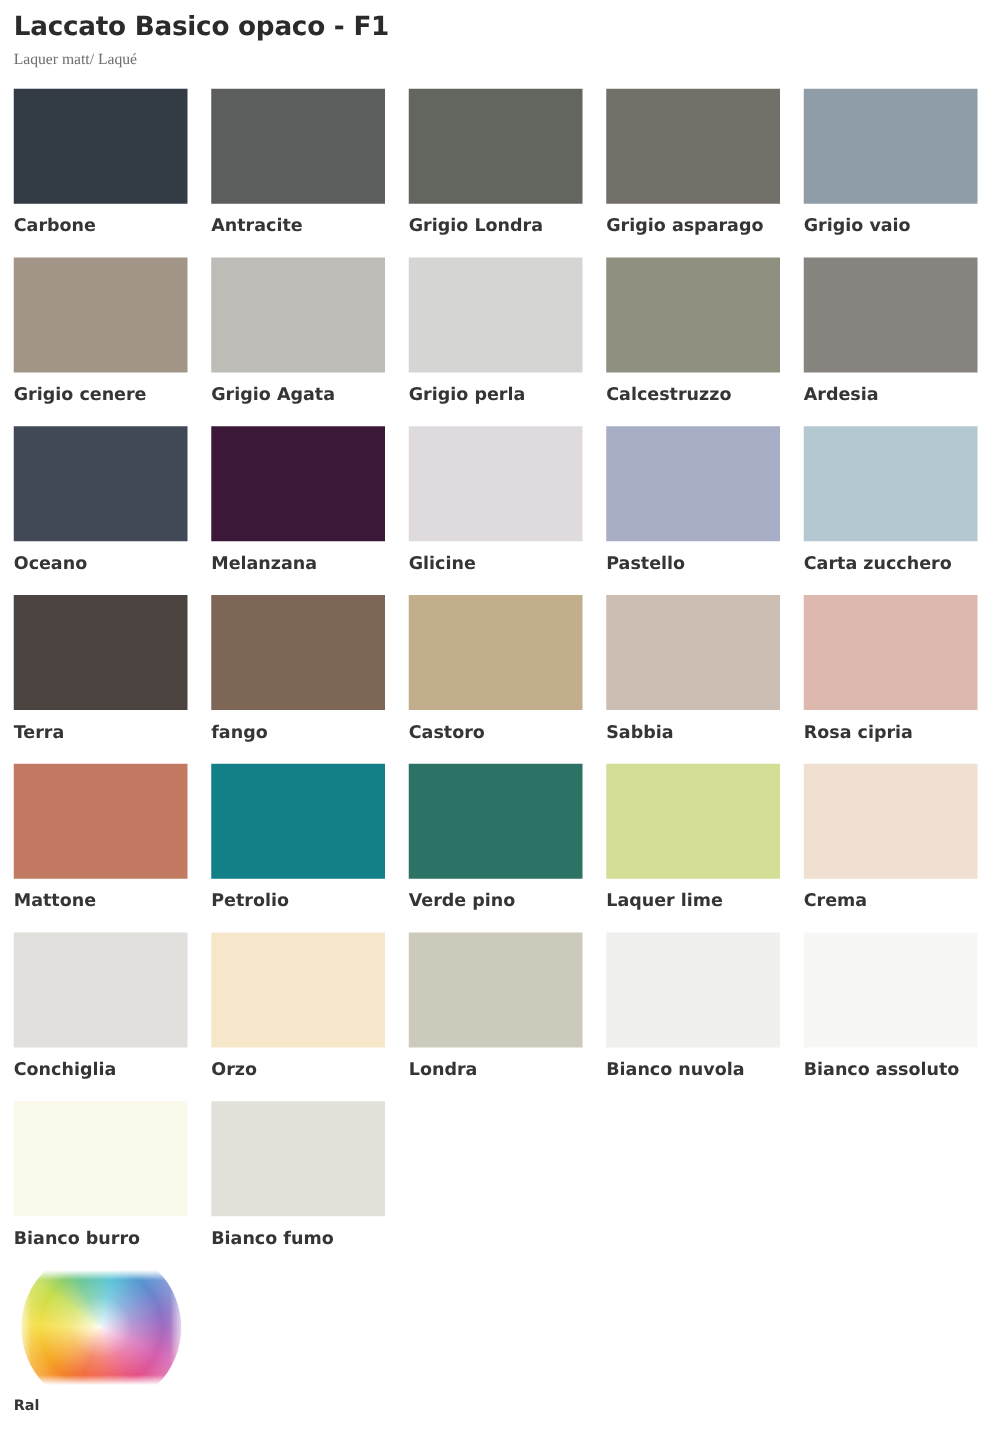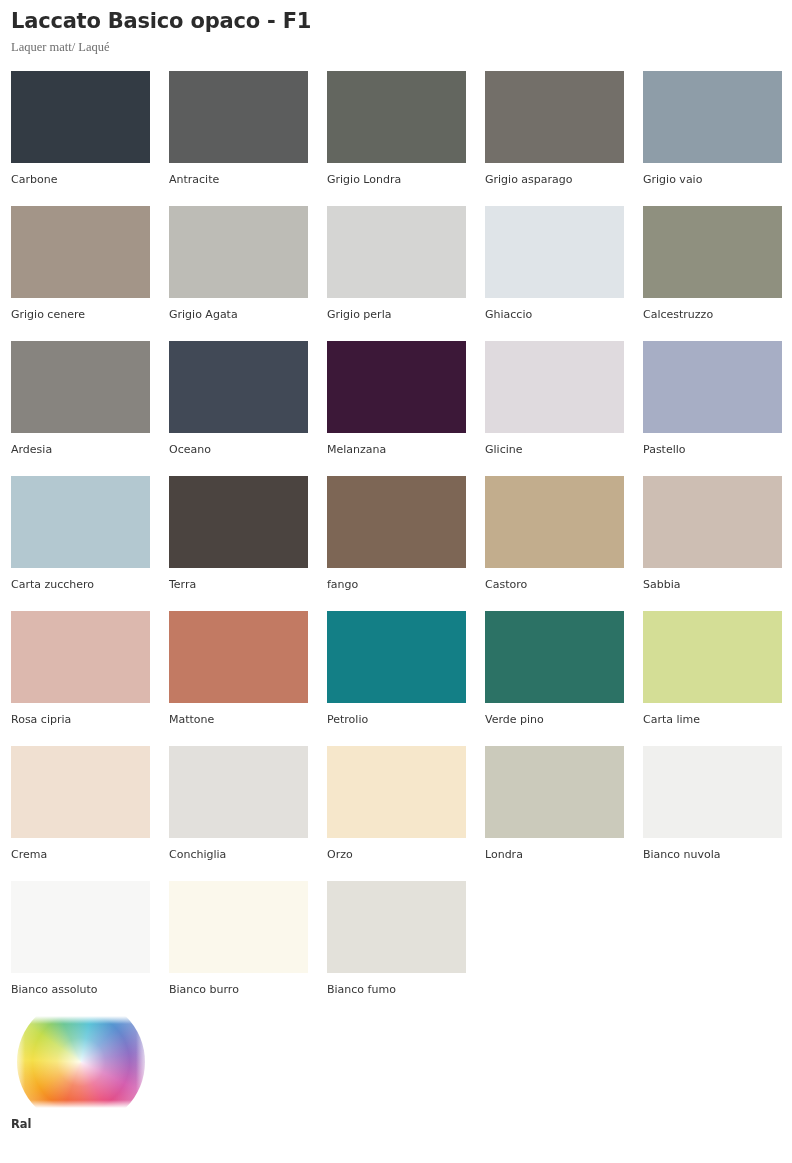--- a/index.html
+++ b/index.html
@@ -54,22 +54,22 @@
     display: flex;
     flex-direction: column;
     justify-content: flex-start;
   }
   .swatch-chip {
     width: 139px;
     height: 92px;
     display: block;
   }
   .swatch-label {
-    font-size: 11px;
-    font-weight: normal;
+    font-size: 14px;
+    font-weight: bold;
     color: #353535;
     margin-top: 10px;
     line-height: 1.2;
     white-space: nowrap;
   }
   .ral-section {
     margin-top: 0px;
   }
   .ral-cell {
     width: 139px;
@@ -178,24 +178,20 @@
       </div>
       <div class="swatch-cell">
         <div class="swatch-chip" style="background: rgb(189, 188, 182);"></div>
         <div class="swatch-label">Grigio Agata</div>
       </div>
       <div class="swatch-cell">
         <div class="swatch-chip" style="background: rgb(213, 213, 211);"></div>
         <div class="swatch-label">Grigio perla</div>
       </div>
       <div class="swatch-cell">
-        <div class="swatch-chip" style="background: rgb(223, 228, 232);"></div>
-        <div class="swatch-label">Ghiaccio</div>
-      </div>
-      <div class="swatch-cell">
         <div class="swatch-chip" style="background: rgb(143, 144, 127);"></div>
         <div class="swatch-label">Calcestruzzo</div>
       </div>
       <div class="swatch-cell">
         <div class="swatch-chip" style="background: rgb(135, 132, 127);"></div>
         <div class="swatch-label">Ardesia</div>
       </div>
       <div class="swatch-cell">
         <div class="swatch-chip" style="background: rgb(65, 73, 86);"></div>
         <div class="swatch-label">Oceano</div>
@@ -243,21 +239,21 @@
       <div class="swatch-cell">
         <div class="swatch-chip" style="background: rgb(19, 127, 134);"></div>
         <div class="swatch-label">Petrolio</div>
       </div>
       <div class="swatch-cell">
         <div class="swatch-chip" style="background: rgb(44, 114, 101);"></div>
         <div class="swatch-label">Verde pino</div>
       </div>
       <div class="swatch-cell">
         <div class="swatch-chip" style="background: rgb(212, 222, 150);"></div>
-        <div class="swatch-label">Carta lime</div>
+        <div class="swatch-label">Laquer lime</div>
       </div>
       <div class="swatch-cell">
         <div class="swatch-chip" style="background: rgb(240, 224, 209);"></div>
         <div class="swatch-label">Crema</div>
       </div>
       <div class="swatch-cell">
         <div class="swatch-chip" style="background: rgb(226, 224, 220);"></div>
         <div class="swatch-label">Conchiglia</div>
       </div>
       <div class="swatch-cell">

